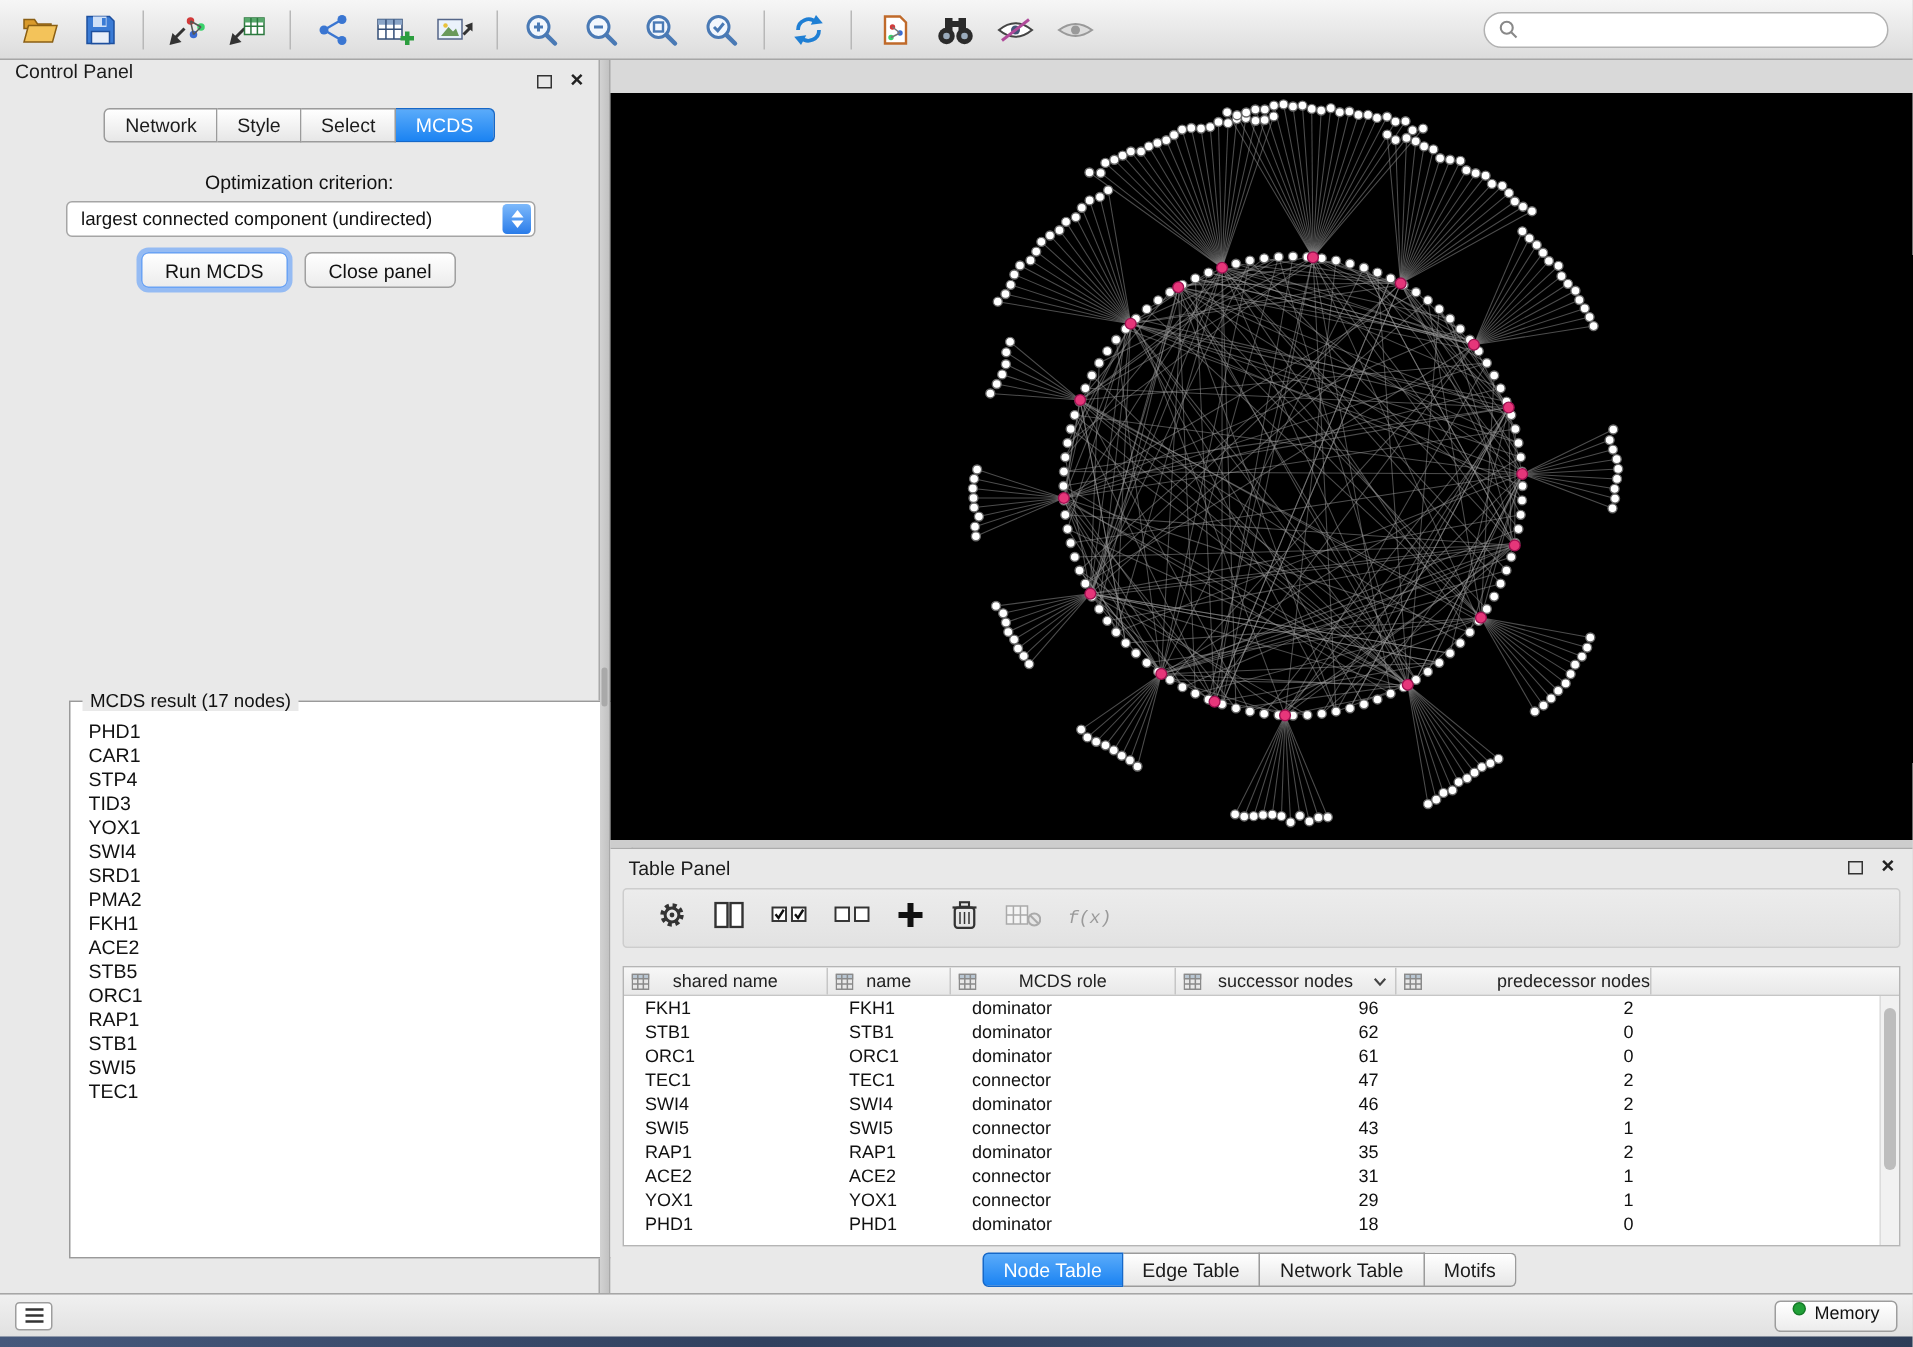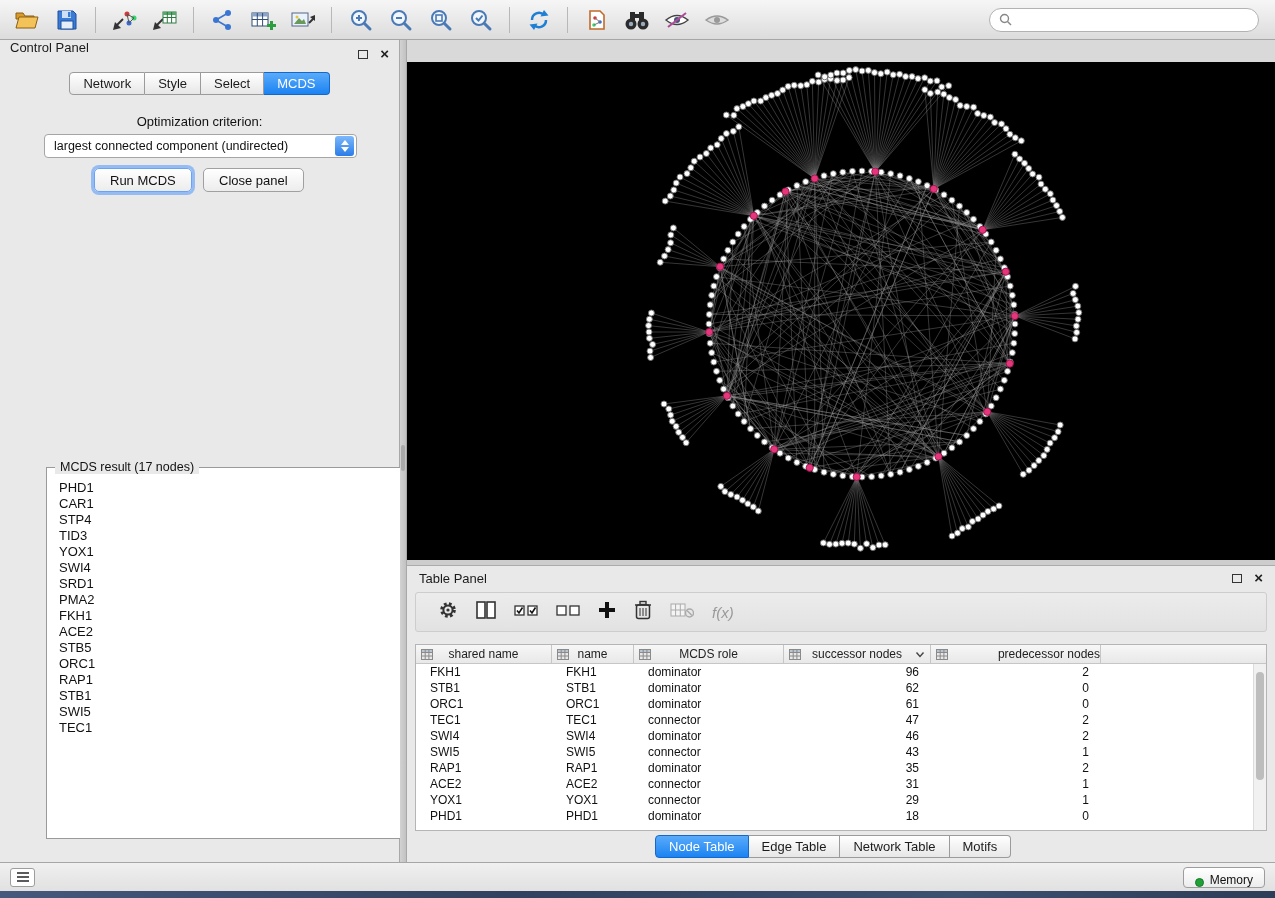--- a/index.html
+++ b/index.html
@@ -50,39 +50,39 @@
   .tl-red{background:#ff5f57;border:1px solid #d8463f;}
   .tl-yellow{background:#febc2e;border:1px solid #d3981c;}
   .tl-green{background:#28c840;border:1px solid #1da432;}
   .nw-canvas{position:absolute;left:0;top:18px;width:868px;height:498px;background:#000;}
   .nw-canvas svg{display:block;width:868px;height:498px;}
 
   
   .table-panel{position:absolute;left:407px;top:565px;width:868px;height:297px;background:#e9e9e9;border-top:1px solid #ababab;}
   .tp-header{height:24px;display:flex;align-items:center;padding:0 12px;font-size:13px;color:#1b1b1b;}
   .tp-toolbar{height:40px;display:flex;align-items:center;padding-left:22px;gap:18px;margin:2px 8px 0 8px;background:linear-gradient(#ececec,#e2e2e2);border:1px solid #cdcdcd;border-radius:3px;}
-  .fx-label{font-family:Liberation Sans, sans-serif;font-style:italic;font-size:15px;color:#9a9a9a;}
+  .fx-label{font-family:Liberation Mono, monospace;font-style:italic;font-size:12px;color:#9a9a9a;}
   .tp-table{position:absolute;left:8px;top:78px;width:852px;height:187px;background:#fff;border:1px solid #b5b5b5;overflow:hidden;}
   .thead{display:flex;height:19px;background:linear-gradient(#f7f7f7,#e8e8e8);border-bottom:1px solid #c6c6c6;}
   .th{position:relative;border-right:1px solid #c6c6c6;display:flex;align-items:center;justify-content:center;font-size:12px;color:#222;flex:0 0 auto;}
   .th-fill{flex:1 1 auto;border-right:none;}
   .th-grid{position:absolute;left:5px;top:4px;}
   .th-chev{position:absolute;right:5px;top:6px;}
   .tr{display:flex;height:16px;align-items:center;}
   .td{font-size:12px;color:#111;display:flex;align-items:center;flex:0 0 auto;overflow:hidden;white-space:nowrap;}
   .td-l{padding-left:14px;justify-content:flex-start;}
   .td-r{padding-right:12px;justify-content:flex-end;text-align:center;}
   .tp-scroll{position:absolute;right:0;top:19px;width:13px;bottom:0;background:#f1f1f1;border-left:1px solid #dcdcdc;}
   .tp-thumb{position:absolute;left:2px;top:8px;width:8px;height:108px;background:#bdbdbd;border-radius:4px;}
   .tp-tabs{position:absolute;left:248px;top:269px;display:flex;}
 
   
   .status-bar{position:absolute;left:0;top:862px;width:1275px;height:29px;background:linear-gradient(#f0f0f0,#e1e1e1);border-top:1px solid #a6a6a6;display:flex;align-items:center;padding:0 10px;}
   .sb-list-btn{width:25px;height:19px;border:1px solid #9d9d9d;border-radius:3px;background:#fff;display:flex;align-items:center;justify-content:center;}
-  .memory-btn{margin-left:auto;height:21px;border:1px solid #9d9d9d;border-radius:4px;background:linear-gradient(#ffffff,#ececec);display:flex;align-items:flex-end;gap:6px;padding:0 11px;font-size:12px;color:#111;}
+  .memory-btn{margin-left:auto;height:21px;border:1px solid #9d9d9d;border-radius:4px;background:linear-gradient(#ffffff,#ececec);display:flex;align-items:flex-start;gap:6px;padding:0 11px;font-size:12px;color:#111;}
   .memory-dot{width:9px;height:9px;border-radius:50%;background:#21a038;border:1px solid #157a27;}
   .wallpaper{position:absolute;left:0;top:891px;width:1275px;height:7px;background:linear-gradient(90deg,#46597c,#31415f 40%,#3c5070 75%,#2e3d58);}
 </style>
 </head>
 <body>
 
 <div class="toolbar">
   <div class="tb-btn">
     <svg width="26" height="22" viewBox="0 0 26 22">
         <path d="M2 4 h7 l2 3 h9 v3 h-18 z" fill="#d99a2b" stroke="#8a5f14"></path>

